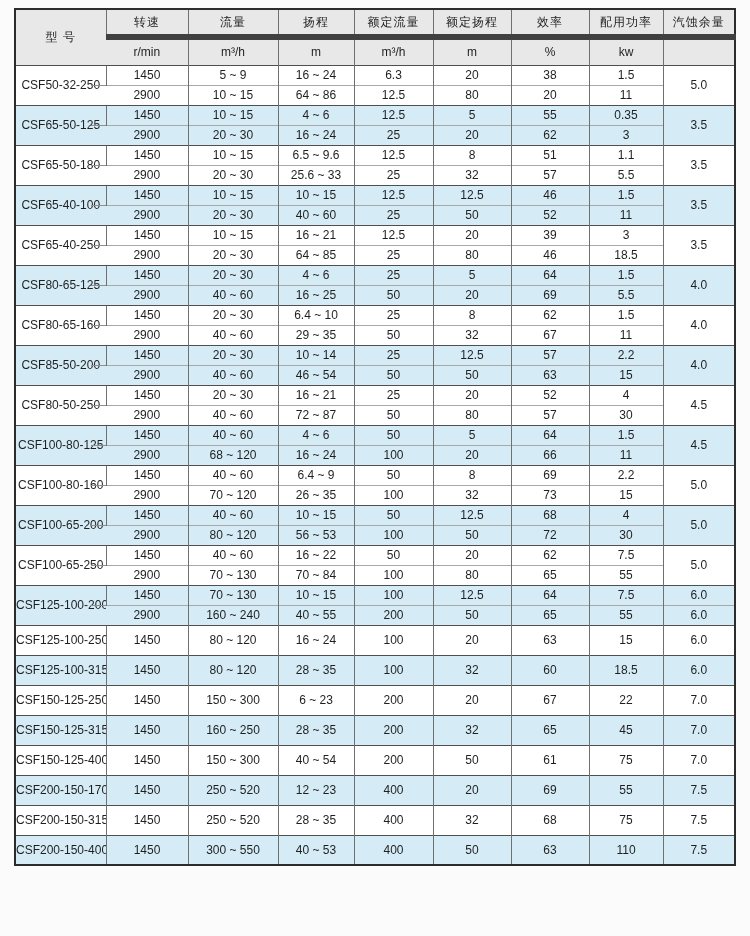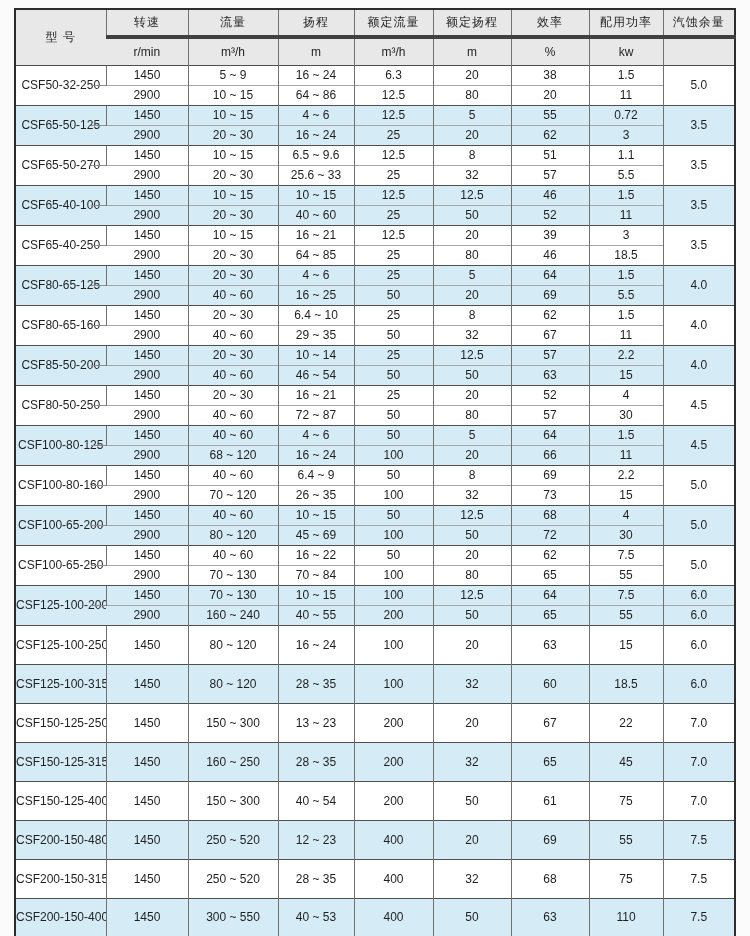--- a/index.html
+++ b/index.html
@@ -27,23 +27,23 @@
     overflow:hidden;
     white-space:nowrap;
   }
   th:first-child,td:first-child{border-left:none;margin-left:24px;}
   thead tr{height:28px;}
   thead th{
     background:#e8e8e8;
     font-weight:400;
   }
   thead tr.names th{letter-spacing:1px;}
-  thead tr.units th{border-top:4px solid #404040;letter-spacing:0;}
+  thead tr.units th{border-top:6px solid #404040;letter-spacing:0;}
   tbody tr.dbl{height:20px;}
-  tbody tr.sgl{height:39px;}
+  tbody tr.sgl{height:30px;}
   tbody tr.gstart td{border-top:1px solid #4f4f4f;}
   tbody tr.sub td{border-top:1px solid #a8a8a8;}
   td.model{position:relative;padding:0;}
   td.model.has-stub::after{
     content:"";
     position:absolute;
     right:0;top:50%;
     width:15px;height:1px;
     background:#8f8f8f;
   }
@@ -111,34 +111,34 @@
           <td class="white">11</td>
         </tr>
         <tr class="dbl gstart">
           <td class="model blue has-stub" rowspan="2">CSF65-50-125</td>
           <td class="blue">1450</td>
           <td class="blue">10 ~ 15</td>
           <td class="blue">4 ~ 6</td>
           <td class="blue">12.5</td>
           <td class="blue">5</td>
           <td class="blue">55</td>
-          <td class="blue">0.72</td>
+          <td class="blue">0.35</td>
           <td class="blue" rowspan="2">3.5</td>
         </tr>
         <tr class="dbl sub">
           <td class="blue">2900</td>
           <td class="blue">20 ~ 30</td>
           <td class="blue">16 ~ 24</td>
           <td class="blue">25</td>
           <td class="blue">20</td>
           <td class="blue">62</td>
           <td class="blue">3</td>
         </tr>
         <tr class="dbl gstart">
-          <td class="model white has-stub" rowspan="2">CSF65-50-270</td>
+          <td class="model white has-stub" rowspan="2">CSF65-50-180</td>
           <td class="white">1450</td>
           <td class="white">10 ~ 15</td>
           <td class="white">6.5 ~ 9.6</td>
           <td class="white">12.5</td>
           <td class="white">8</td>
           <td class="white">51</td>
           <td class="white">1.1</td>
           <td class="white" rowspan="2">3.5</td>
         </tr>
         <tr class="dbl sub">
@@ -317,21 +317,21 @@
           <td class="blue">10 ~ 15</td>
           <td class="blue">50</td>
           <td class="blue">12.5</td>
           <td class="blue">68</td>
           <td class="blue">4</td>
           <td class="blue" rowspan="2">5.0</td>
         </tr>
         <tr class="dbl sub">
           <td class="blue">2900</td>
           <td class="blue">80 ~ 120</td>
-          <td class="blue">45 ~ 69</td>
+          <td class="blue">56 ~ 53</td>
           <td class="blue">100</td>
           <td class="blue">50</td>
           <td class="blue">72</td>
           <td class="blue">30</td>
         </tr>
         <tr class="dbl gstart">
           <td class="model white has-stub" rowspan="2">CSF100-65-250</td>
           <td class="white">1450</td>
           <td class="white">40 ~ 60</td>
           <td class="white">16 ~ 22</td>
@@ -390,21 +390,21 @@
           <td class="blue">100</td>
           <td class="blue">32</td>
           <td class="blue">60</td>
           <td class="blue">18.5</td>
           <td class="blue" rowspan="1">6.0</td>
         </tr>
         <tr class="sgl gstart">
           <td class="model white" rowspan="1">CSF150-125-250</td>
           <td class="white">1450</td>
           <td class="white">150 ~ 300</td>
-          <td class="white">13 ~ 23</td>
+          <td class="white">6 ~ 23</td>
           <td class="white">200</td>
           <td class="white">20</td>
           <td class="white">67</td>
           <td class="white">22</td>
           <td class="white" rowspan="1">7.0</td>
         </tr>
         <tr class="sgl gstart">
           <td class="model blue" rowspan="1">CSF150-125-315</td>
           <td class="blue">1450</td>
           <td class="blue">160 ~ 250</td>
@@ -420,21 +420,21 @@
           <td class="white">1450</td>
           <td class="white">150 ~ 300</td>
           <td class="white">40 ~ 54</td>
           <td class="white">200</td>
           <td class="white">50</td>
           <td class="white">61</td>
           <td class="white">75</td>
           <td class="white" rowspan="1">7.0</td>
         </tr>
         <tr class="sgl gstart">
-          <td class="model blue" rowspan="1">CSF200-150-480</td>
+          <td class="model blue" rowspan="1">CSF200-150-170</td>
           <td class="blue">1450</td>
           <td class="blue">250 ~ 520</td>
           <td class="blue">12 ~ 23</td>
           <td class="blue">400</td>
           <td class="blue">20</td>
           <td class="blue">69</td>
           <td class="blue">55</td>
           <td class="blue" rowspan="1">7.5</td>
         </tr>
         <tr class="sgl gstart">

